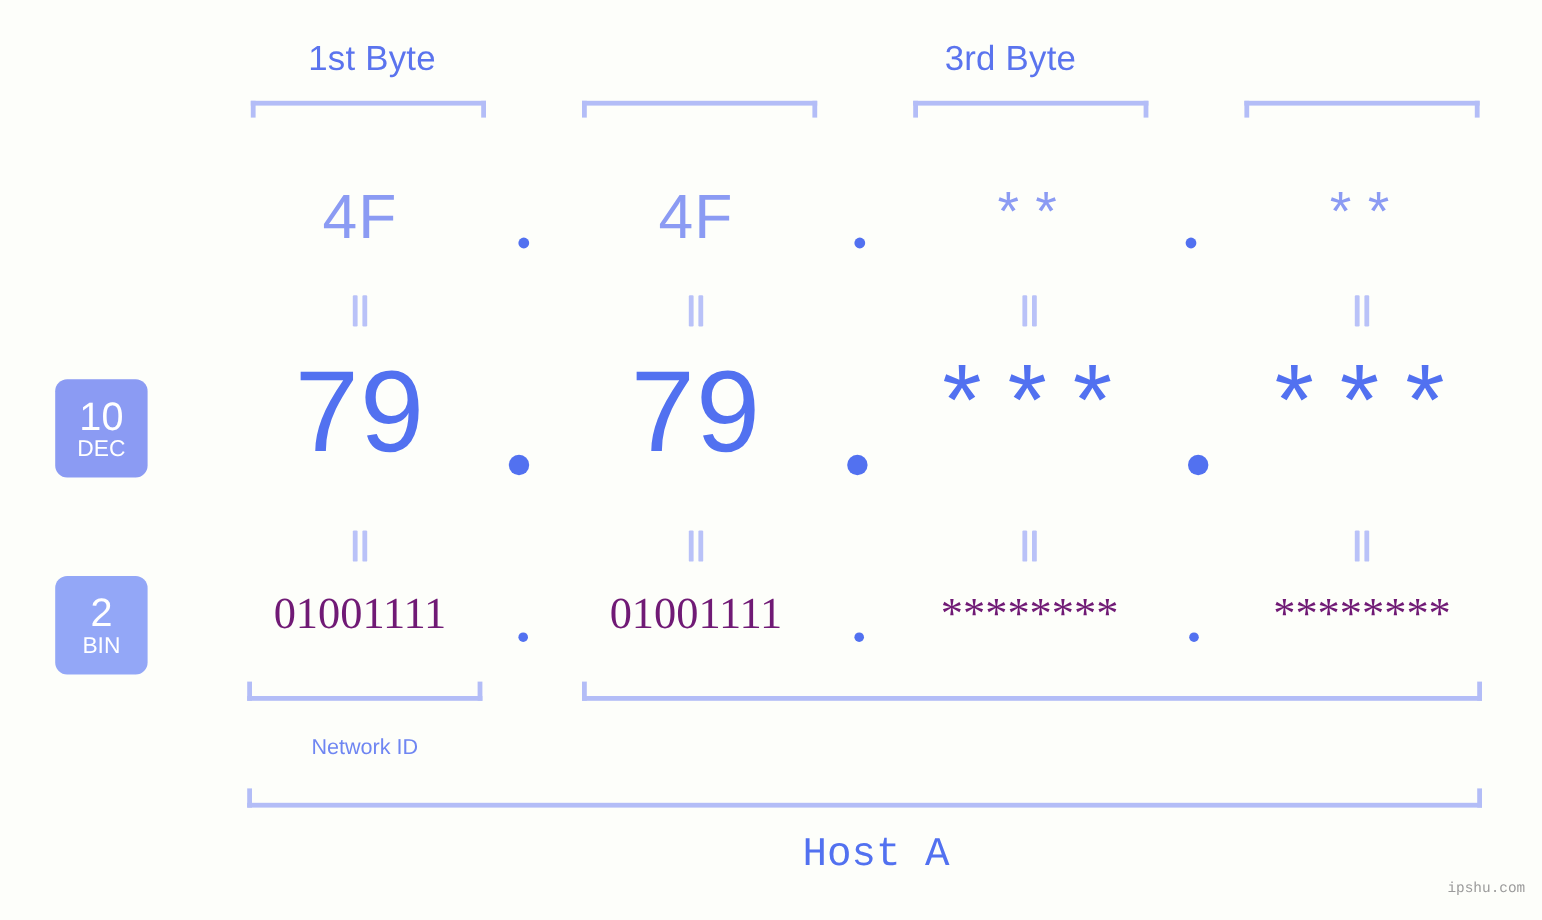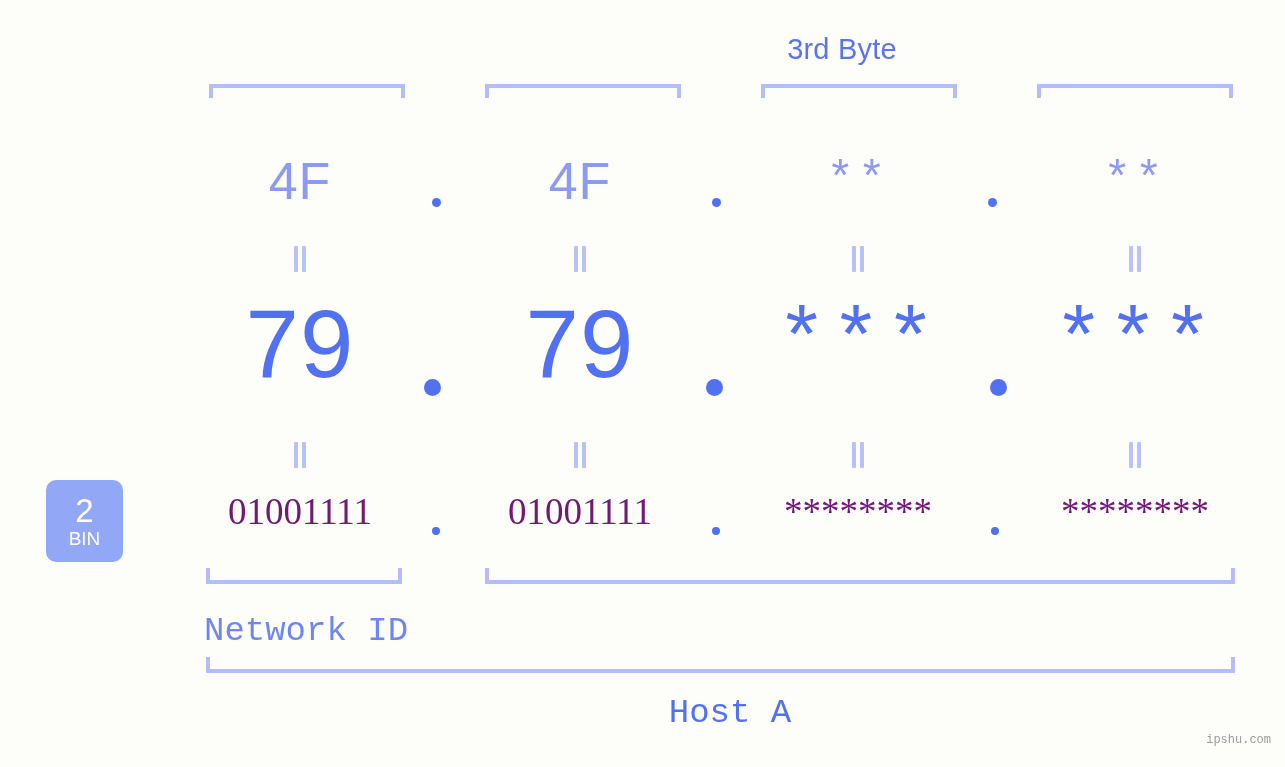--- a/index.html
+++ b/index.html
@@ -137,23 +137,23 @@
     height: 26px;
     background: #b9c2f8;
     border-radius: 1px;
   }
   .eq span.a { left: 1px; }
   .eq span.b { left: 9px; }
 
   
   .id-label {
     position: absolute;
-    text-align: right;
-    font-family: Liberation Mono, monospace;
-    font-size: 34px;
+    text-align: center;
+    font-family: Liberation Sans, sans-serif;
+    font-size: 18px;
     color: #6f86f2;
     white-space: nowrap;
   }
   .class-label {
     position: absolute;
     text-align: center;
     font-family: "Liberation Mono", monospace;
     font-size: 34px;
     color: #5271f0;
     white-space: nowrap;
@@ -166,27 +166,32 @@
     font-size: 12px;
     color: #9b9b9b;
     white-space: nowrap;
   }
 </style>
 </head>
 <body>
 
 <div class="stage">
 
+  <div class="byte-label" style="left:190px;">1st Byte</div>
   <div class="byte-label" style="left:722px;">3rd Byte</div>
 
   <div class="bracket-down" style="left:209px;  top:84px; width:196px;"></div>
   <div class="bracket-down" style="left:485px;  top:84px; width:196px;"></div>
   <div class="bracket-down" style="left:761px;  top:84px; width:196px;"></div>
   <div class="bracket-down" style="left:1037px; top:84px; width:196px;"></div>
 
+  <div class="base-badge" id="badge-dec">
+    <span class="num">10</span>
+    <span class="abbr">DEC</span>
+  </div>
   <div class="base-badge" id="badge-bin">
     <span class="num">2</span>
     <span class="abbr">BIN</span>
   </div>
 
   <div class="row-hex">
     <div class="cell" style="left:180px;">4F</div>
     <div class="cell" style="left:460px;">4F</div>
     <div class="cell stars" style="left:738px;">**</div>
     <div class="cell stars" style="left:1015px;">**</div>

